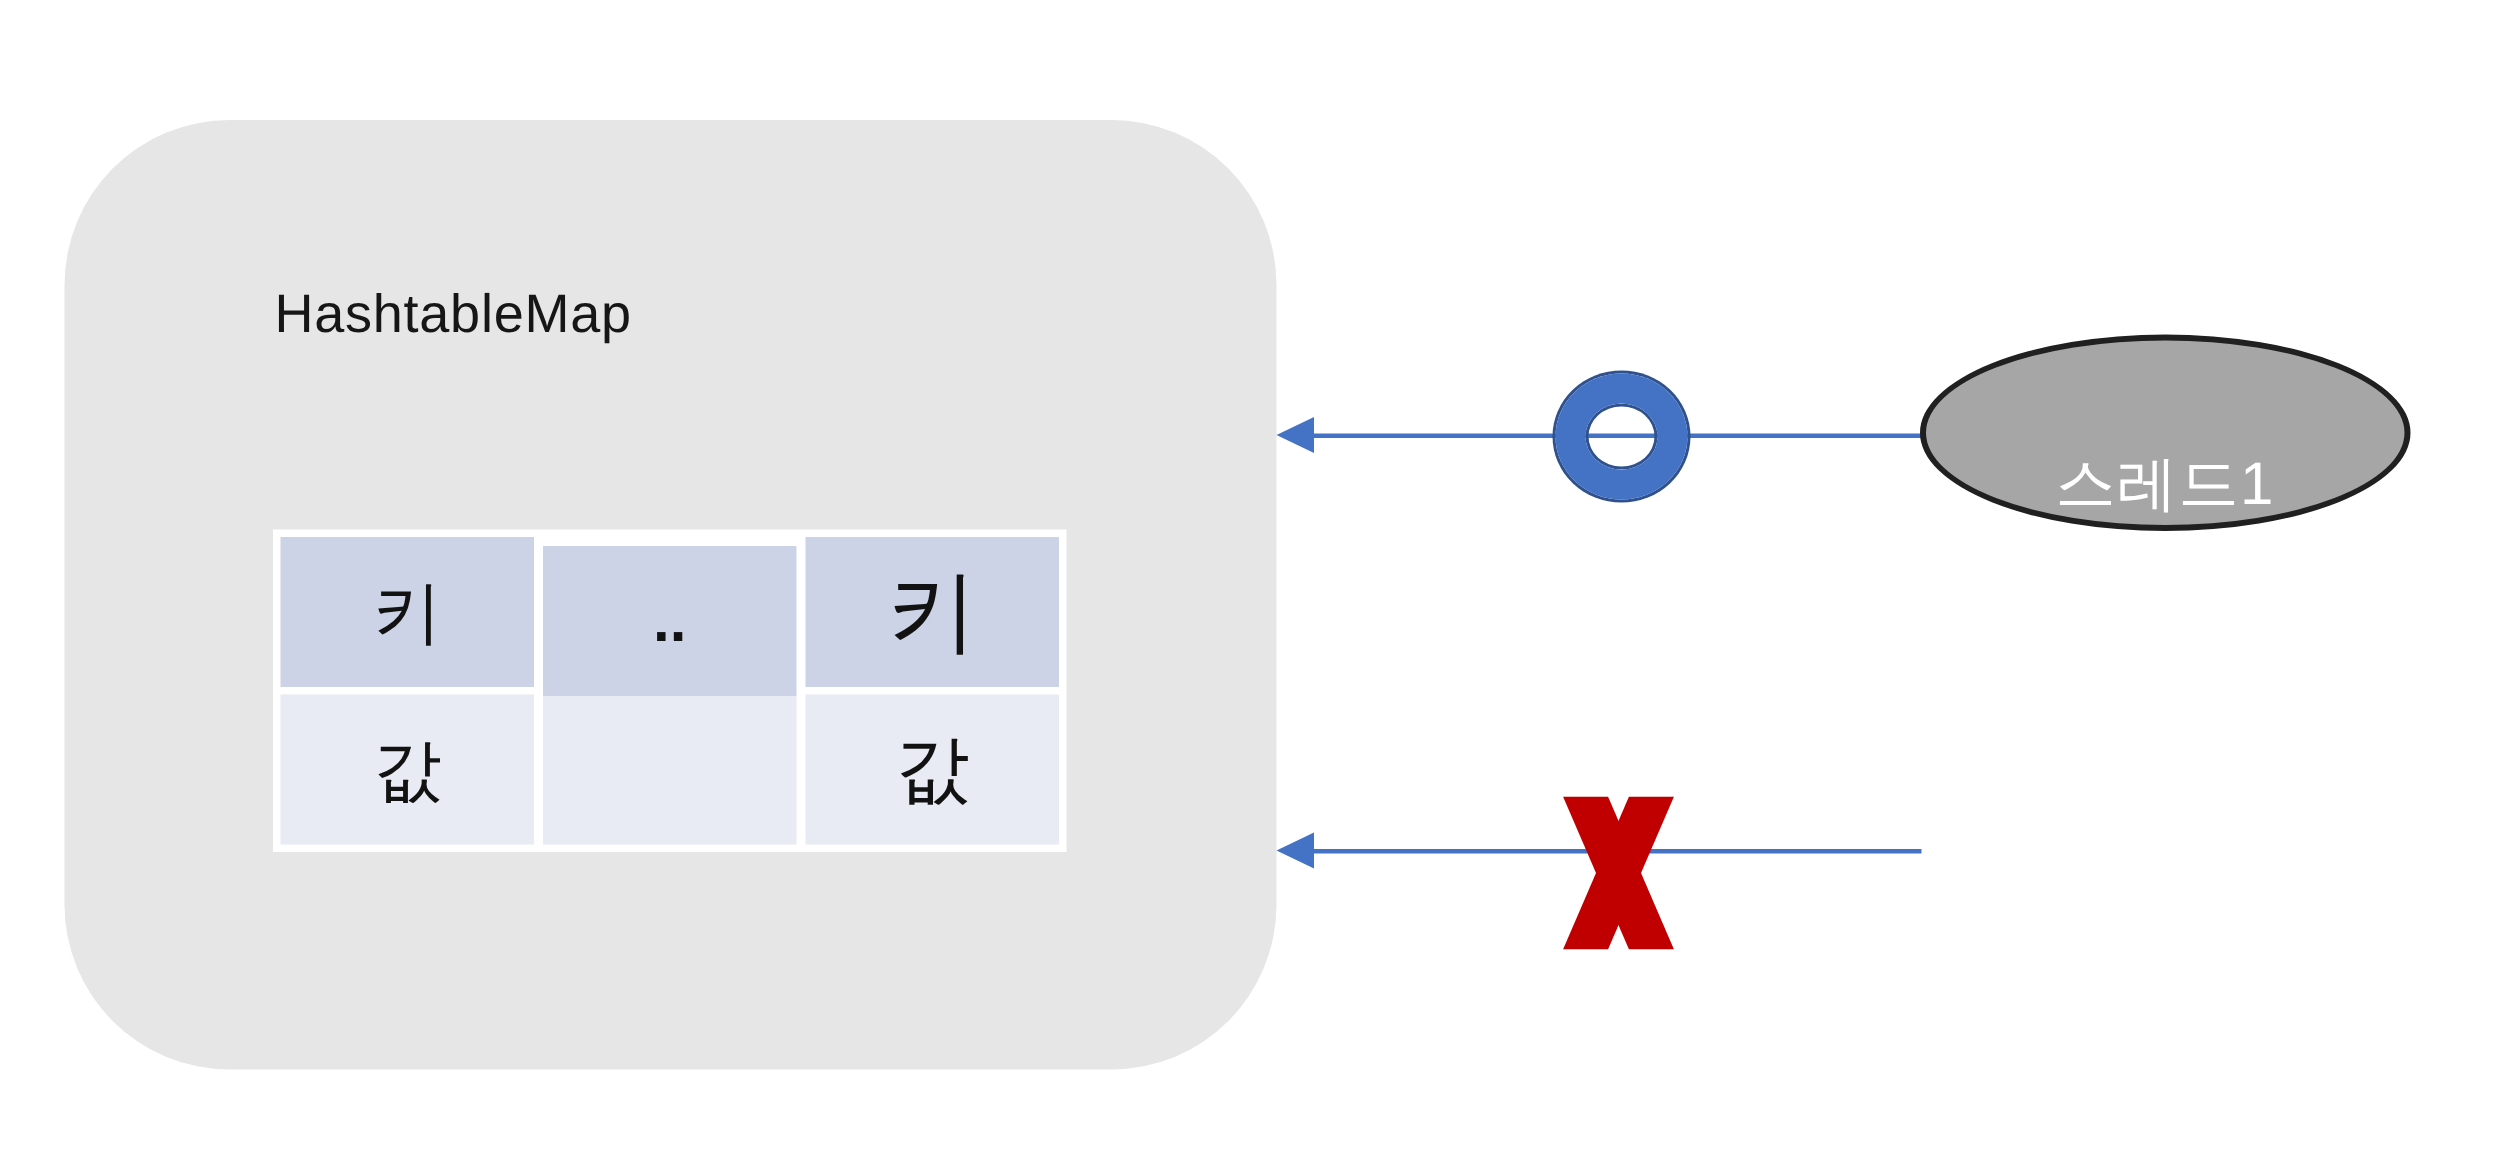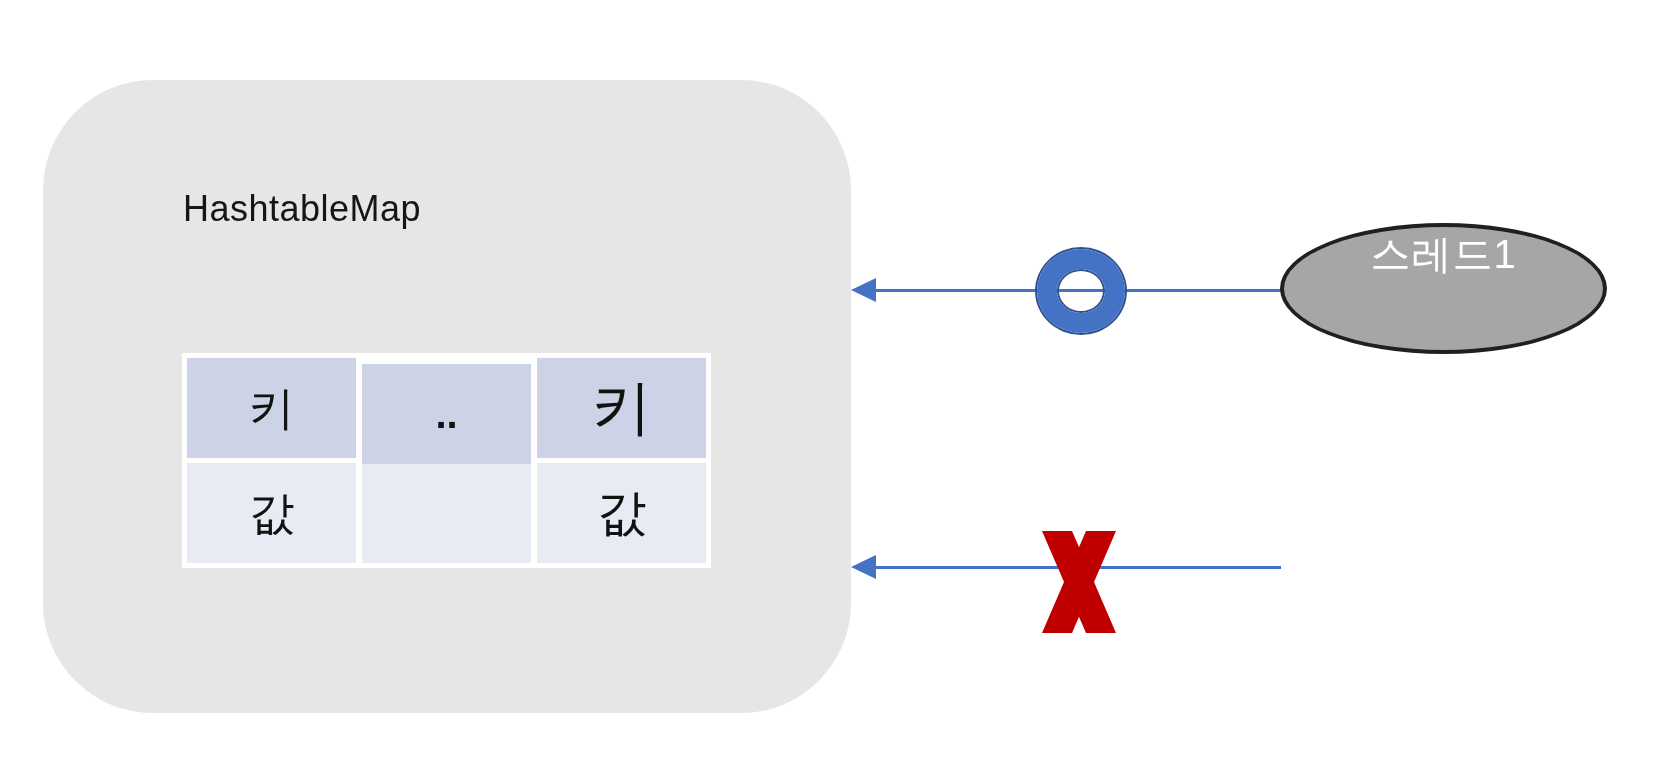--- a/index.html
+++ b/index.html
@@ -112,21 +112,21 @@
   
   .thread-ellipse {
     position: absolute;
     width: 327px;
     height: 131px;
     background: #a6a6a6;
     border: 4px solid #202020;
     border-radius: 50%;
     box-sizing: border-box;
     display: flex;
-    align-items: flex-start;
+    align-items: flex-end;
     justify-content: center;
   }
   .thread-ellipse .label {
     color: #ffffff;
     font-size: 40px;
     letter-spacing: 1px;
   }
   .ellipse-1 { left: 1280px; top: 223px; }
   .ellipse-2 { left: 1280px; top: 501px; }
 </style>

